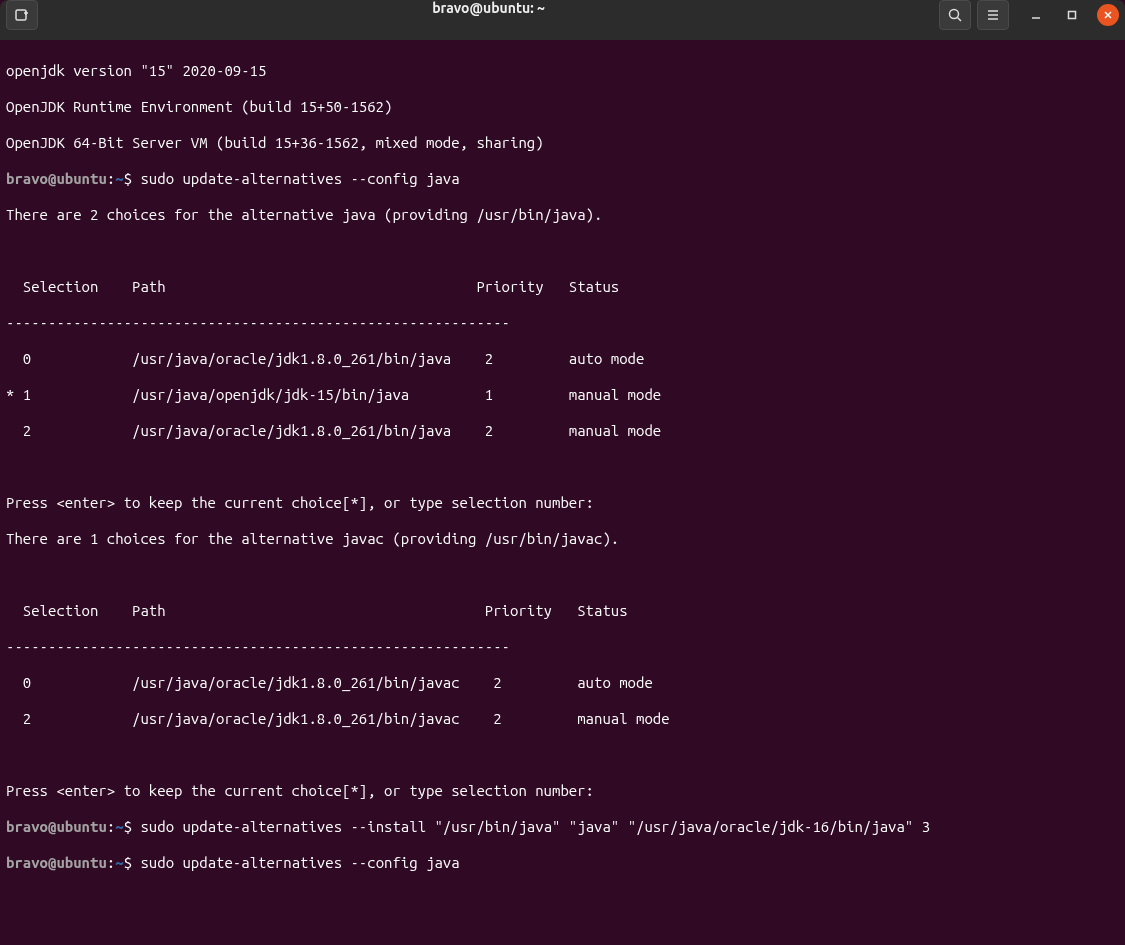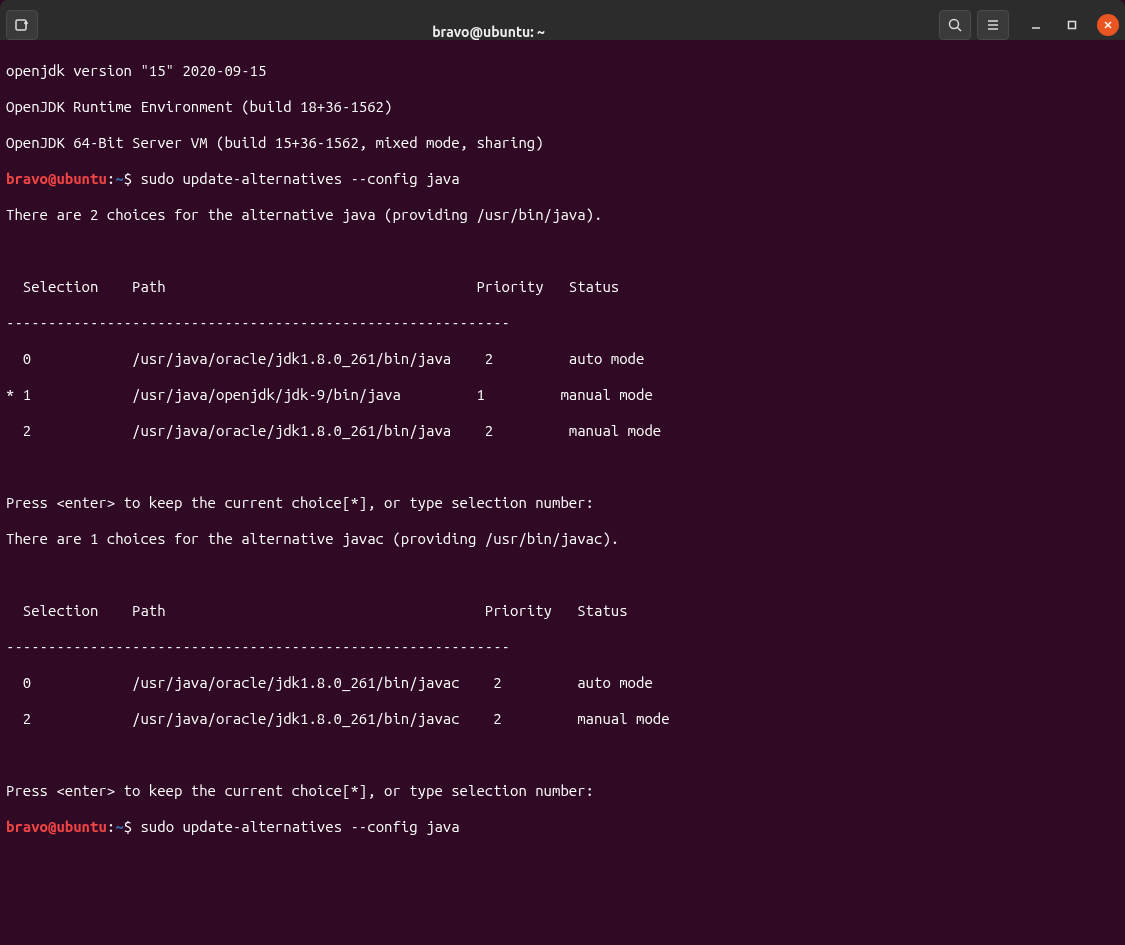--- a/index.html
+++ b/index.html
@@ -9,21 +9,21 @@
       background: #300a24;
       font-family: 'Ubuntu Mono', 'DejaVu Sans Mono', 'Courier New', monospace;
       font-size: 15px;
       color: #ffffff;
       overflow: hidden;
     }
     .titlebar {
       height: 40px;
       background: #2c2c2c;
       display: flex;
-      align-items: flex-end;
+      align-items: flex-start;
       padding: 0 6px;
       border-top-left-radius: 8px;
       border-top-right-radius: 8px;
     }
     .tb-left {
       display: flex;
       align-items: center;
       gap: 6px;
     }
     .tb-btn {
@@ -51,21 +51,21 @@
     .win-btn.close { background: #e95420; }
     .win-btn svg { width: 10px; height: 10px; }
     .terminal {
       padding: 4px 4px 0 6px;
       line-height: 18px;
       white-space: pre;
       font-size: 15px;
       letter-spacing: 0;
     }
     .line { display: block; }
-    .user { color: #ef4444; font-weight: bold; }
+    .user { color: #a3a3a3; font-weight: bold; }
     .colon { color: #ffffff; }
     .path { color: #3465a4; font-weight: bold; }
     .dollar { color: #ffffff; }
     .cmd { color: #ffffff; }
   </style>
 </head>
 <body>
 
 <div class="titlebar">
   <div class="tb-left">
@@ -108,40 +108,41 @@
             <line x1="2" y1="2" x2="8" y2="8" stroke="#fff" stroke-width="1.5"></line>
             <line x1="8" y1="2" x2="2" y2="8" stroke="#fff" stroke-width="1.5"></line>
           </svg>
       </div>
     </div>
   </div>
 </div>
 
 <div class="terminal">
 <span class="line">openjdk version "15" 2020-09-15</span>
-<span class="line">OpenJDK Runtime Environment (build 18+36-1562)</span>
+<span class="line">OpenJDK Runtime Environment (build 15+50-1562)</span>
 <span class="line">OpenJDK 64-Bit Server VM (build 15+36-1562, mixed mode, sharing)</span>
 <span class="line"><span class="user">bravo@ubuntu</span><span class="colon">:</span><span class="path">~</span><span class="dollar">$</span><span class="cmd"> sudo update-alternatives --config java</span></span>
 <span class="line">There are 2 choices for the alternative java (providing /usr/bin/java).</span>
 <span class="line"> </span>
 <span class="line">  Selection    Path                                     Priority   Status</span>
 <span class="line">------------------------------------------------------------</span>
 <span class="line">  0            /usr/java/oracle/jdk1.8.0_261/bin/java    2         auto mode</span>
-<span class="line">* 1            /usr/java/openjdk/jdk-9/bin/java         1         manual mode</span>
+<span class="line">* 1            /usr/java/openjdk/jdk-15/bin/java         1         manual mode</span>
 <span class="line">  2            /usr/java/oracle/jdk1.8.0_261/bin/java    2         manual mode</span>
 <span class="line"> </span>
 <span class="line">Press &lt;enter&gt; to keep the current choice[*], or type selection number: </span>
 <span class="line">There are 1 choices for the alternative javac (providing /usr/bin/javac).</span>
 <span class="line"> </span>
 <span class="line">  Selection    Path                                      Priority   Status</span>
 <span class="line">------------------------------------------------------------</span>
 <span class="line">  0            /usr/java/oracle/jdk1.8.0_261/bin/javac    2         auto mode</span>
 <span class="line">  2            /usr/java/oracle/jdk1.8.0_261/bin/javac    2         manual mode</span>
 <span class="line"> </span>
 <span class="line">Press &lt;enter&gt; to keep the current choice[*], or type selection number: </span>
+<span class="line"><span class="user">bravo@ubuntu</span><span class="colon">:</span><span class="path">~</span><span class="dollar">$</span><span class="cmd"> sudo update-alternatives --install "/usr/bin/java" "java" "/usr/java/oracle/jdk-16/bin/java" 3</span></span>
 <span class="line"><span class="user">bravo@ubuntu</span><span class="colon">:</span><span class="path">~</span><span class="dollar">$</span><span class="cmd"> sudo update-alternatives --config java</span></span>
 
 
 
 
 
 
 
 
 

